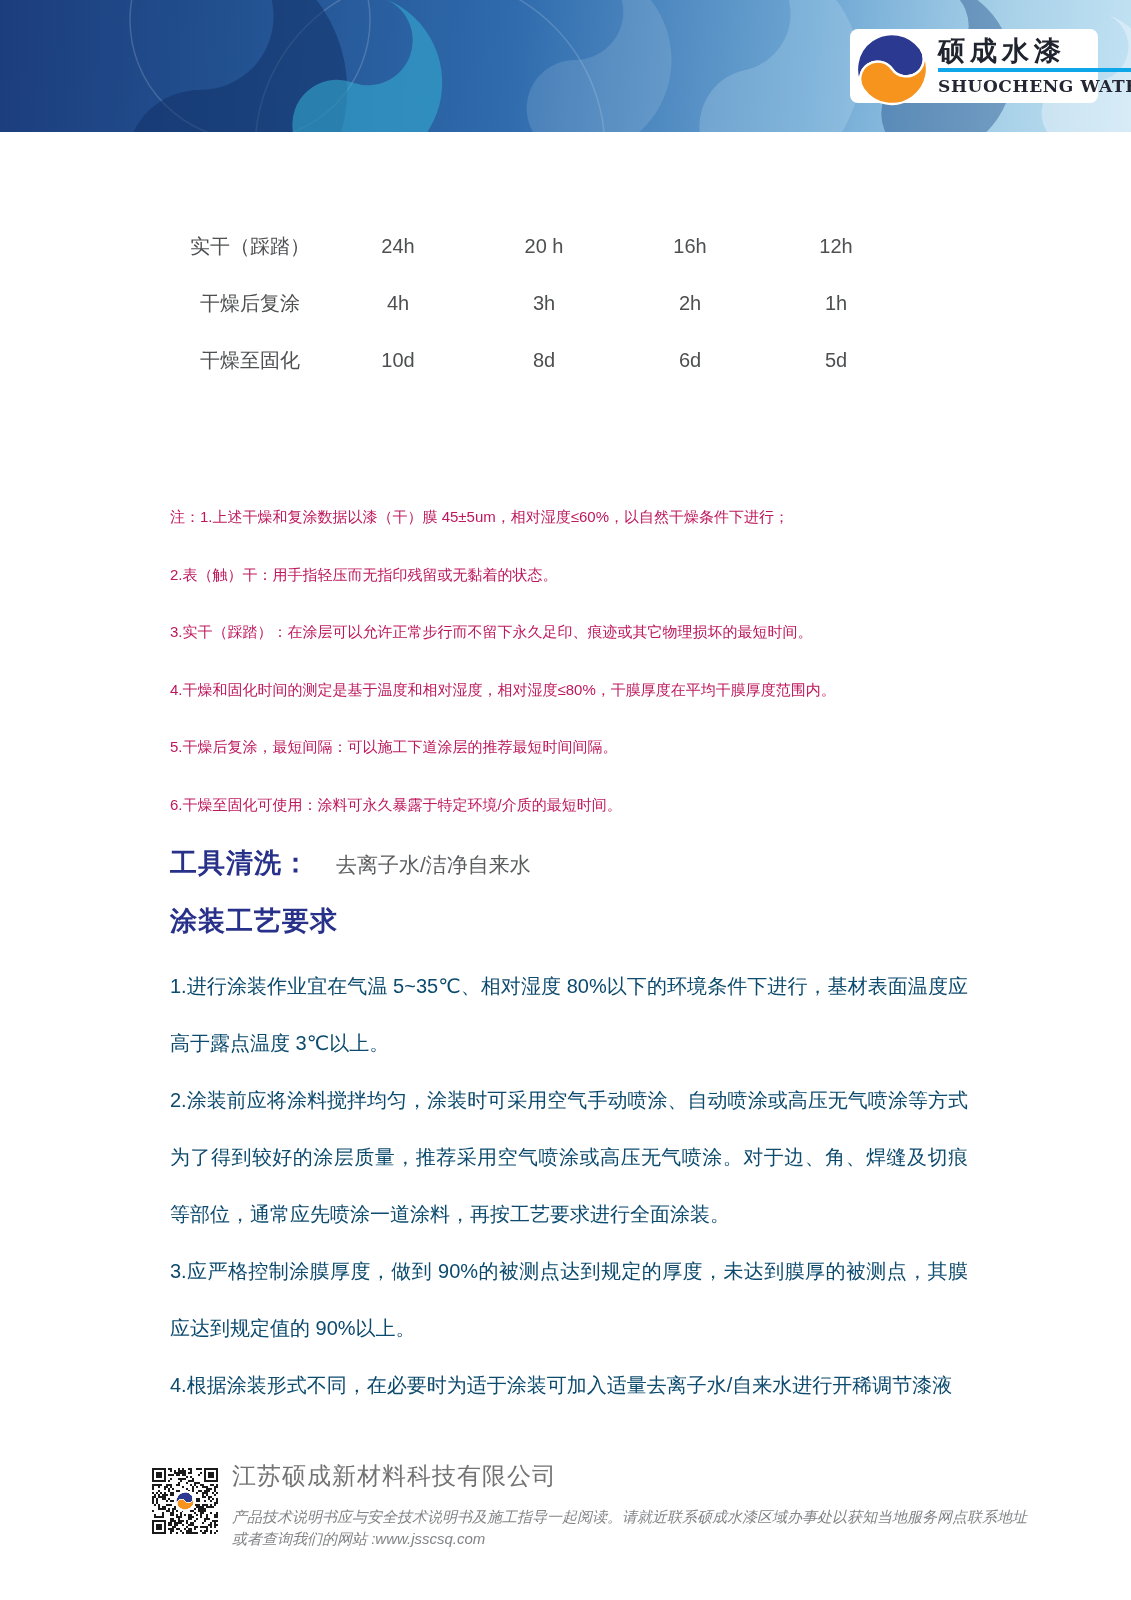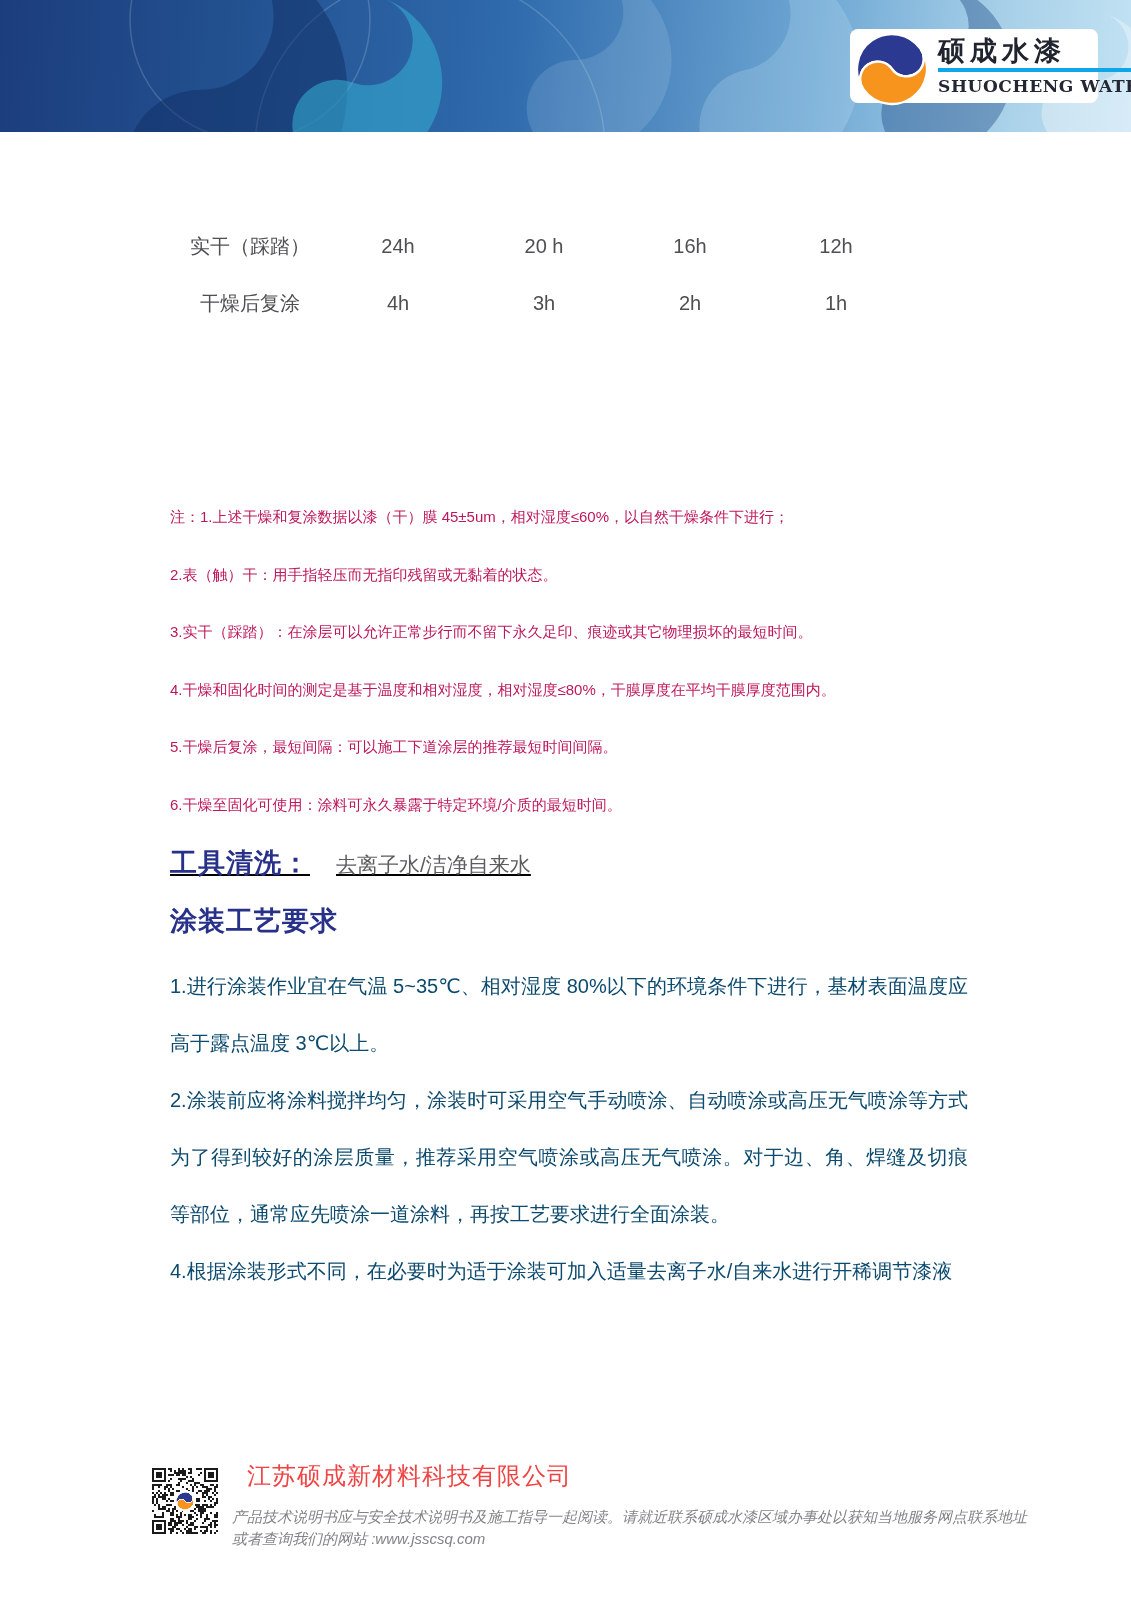--- a/index.html
+++ b/index.html
@@ -37,36 +37,36 @@
   .t-head{height:34px;border-bottom:2px solid #8c8c8c;font-size:20px;}
   .t-body .t-row:first-child{margin-top:18px;}
   .c0{width:150px;text-align:center;}
   .c{width:146px;text-align:center;}
 
   
   .notes{position:absolute;top:488px;left:170px;width:880px;
     font-size:15px;color:#be185d;line-height:57.5px;white-space:nowrap;}
 
   
-  .toolclean{position:absolute;top:845px;left:170px;display:flex;align-items:baseline;text-decoration:underline;}
+  .toolclean{position:absolute;top:845px;left:170px;display:flex;align-items:baseline;}
   .sec-title{font-size:27px;font-weight:700;color:#283189;letter-spacing:1px;}
   .tc-value{font-size:21px;color:#5b5c5e;margin-left:26px;}
   .sec-title2{position:absolute;top:903px;left:170px;margin:0;
     font-size:27px;font-weight:700;color:#283189;letter-spacing:1px;}
 
   
   .paras{position:absolute;top:958px;left:170px;width:798px;
     font-size:20px;color:#0c4a6e;line-height:57px;}
   .paras p{margin:0;text-align:justify;}
 
   
   .footer{position:absolute;top:1458px;left:152px;width:970px;}
   .qr{position:absolute;top:10px;left:0;}
   .f-text{margin-left:80px;}
-  .f-company{font-size:24px;color:#ef4444;letter-spacing:1px;margin:2px 0 14px 15px;font-family:Liberation Mono, monospace;}
+  .f-company{font-size:24px;color:#737373;letter-spacing:1px;margin:2px 0 14px 0;font-family:Liberation Mono, monospace;}
   .f-note{font-size:15px;color:#828385;line-height:22px;white-space:nowrap;font-style:italic;}
 </style>
 </head>
 <body>
 
 <svg width="0" height="0" style="position:absolute">
   <defs>
     <path id="halfS" d="M50 4a46 46 0 0 1 0 92a23 23 0 0 1 0-46a23 23 0 0 0 0-46z"></path>
   </defs>
 </svg>
@@ -110,20 +110,27 @@
         <div class="c">16h</div>
         <div class="c">12h</div>
       </div>
       <div class="t-row">
         <div class="c0">干燥后复涂</div>
         <div class="c">4h</div>
         <div class="c">3h</div>
         <div class="c">2h</div>
         <div class="c">1h</div>
       </div>
+      <div class="t-row">
+        <div class="c0">干燥至固化</div>
+        <div class="c">10d</div>
+        <div class="c">8d</div>
+        <div class="c">6d</div>
+        <div class="c">5d</div>
+      </div>
     </div>
   </section>
 
   <section class="notes">
     <div class="note">注：1.上述干燥和复涂数据以漆（干）膜 45±5um，相对湿度≤60%，以自然干燥条件下进行；</div>
     <div class="note">2.表（触）干：用手指轻压而无指印残留或无黏着的状态。</div>
     <div class="note">3.实干（踩踏）：在涂层可以允许正常步行而不留下永久足印、痕迹或其它物理损坏的最短时间。</div>
     <div class="note">4.干燥和固化时间的测定是基于温度和相对湿度，相对湿度≤80%，干膜厚度在平均干膜厚度范围内。</div>
     <div class="note">5.干燥后复涂，最短间隔：可以施工下道涂层的推荐最短时间间隔。</div>
     <div class="note">6.干燥至固化可使用：涂料可永久暴露于特定环境/介质的最短时间。</div>
@@ -132,20 +139,21 @@
   <section class="toolclean">
     <span class="sec-title">工具清洗：</span>
     <span class="tc-value">去离子水/洁净自来水</span>
   </section>
 
   <h2 class="sec-title2">涂装工艺要求</h2>
 
   <section class="paras">
     <p>1.进行涂装作业宜在气温 5~35℃、相对湿度 80%以下的环境条件下进行，基材表面温度应高于露点温度 3℃以上。</p>
     <p>2.涂装前应将涂料搅拌均匀，涂装时可采用空气手动喷涂、自动喷涂或高压无气喷涂等方式为了得到较好的涂层质量，推荐采用空气喷涂或高压无气喷涂。对于边、角、焊缝及切痕等部位，通常应先喷涂一道涂料，再按工艺要求进行全面涂装。</p>
+    <p>3.应严格控制涂膜厚度，做到 90%的被测点达到规定的厚度，未达到膜厚的被测点，其膜应达到规定值的 90%以上。</p>
     <p>4.根据涂装形式不同，在必要时为适于涂装可加入适量去离子水/自来水进行开稀调节漆液</p>
   </section>
 
   <footer class="footer">
     <svg class="qr" width="66" height="66" viewBox="0 0 33 33" shape-rendering="crispEdges">
       <rect width="33" height="33" fill="#ffffff"></rect>
       <g fill="#1a1a1a">
         <path d="M0 0h7v7H0z M26 0h7v7h-7z M0 26h7v7H0z"></path>
       </g>
       <g fill="#ffffff">

